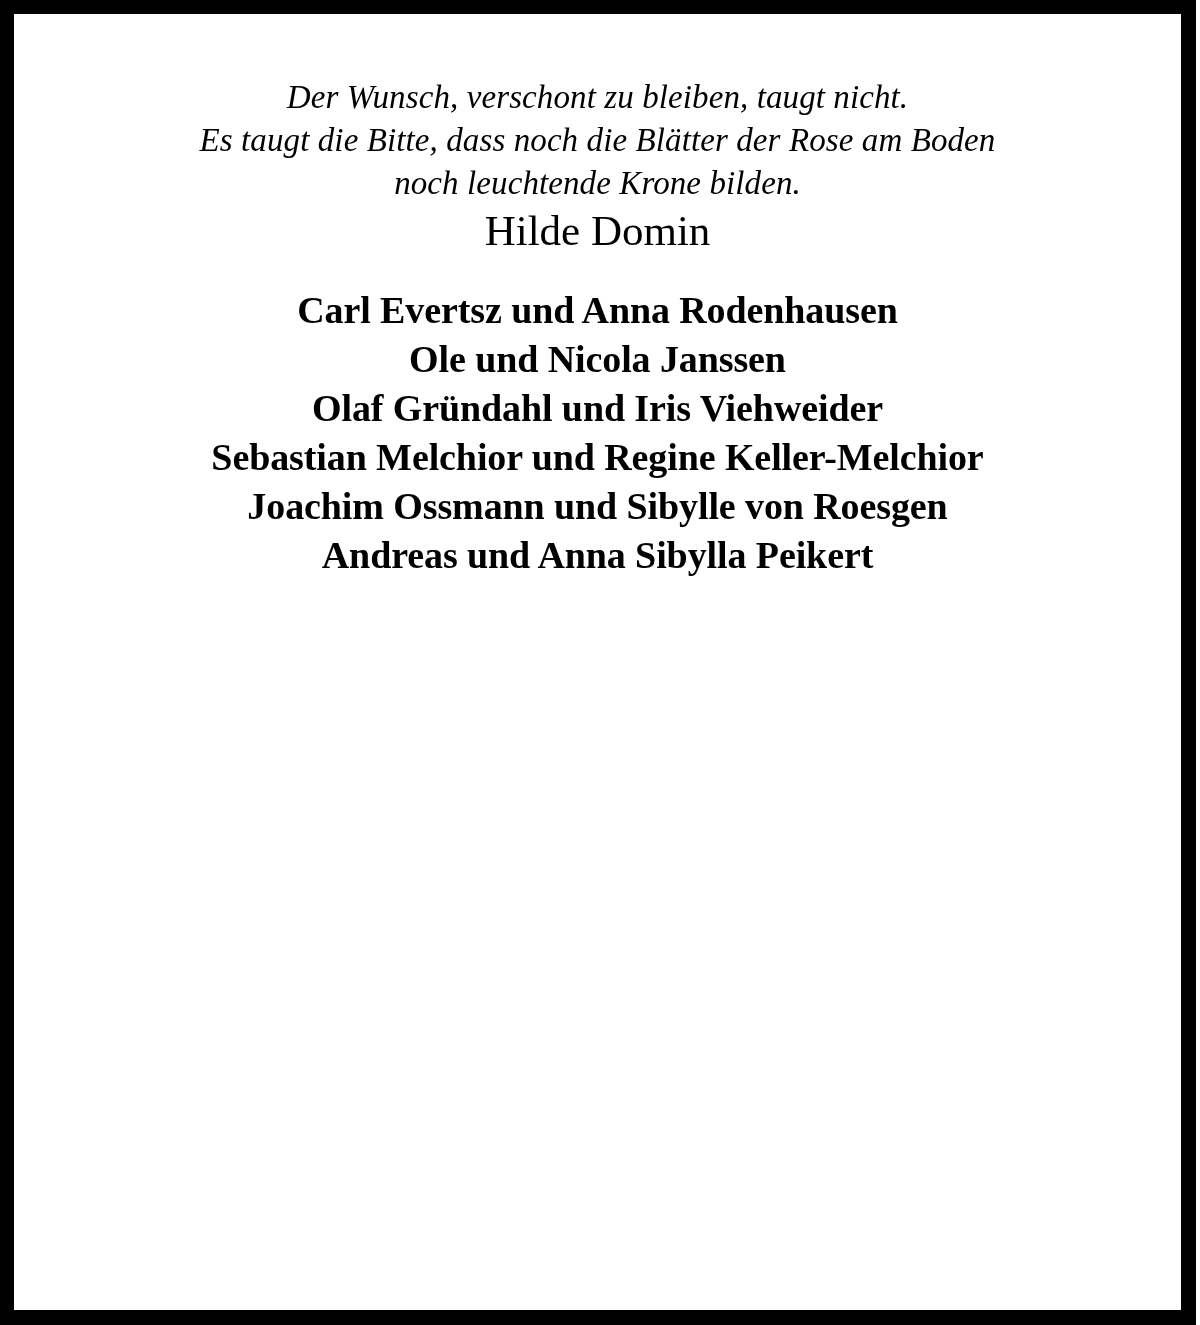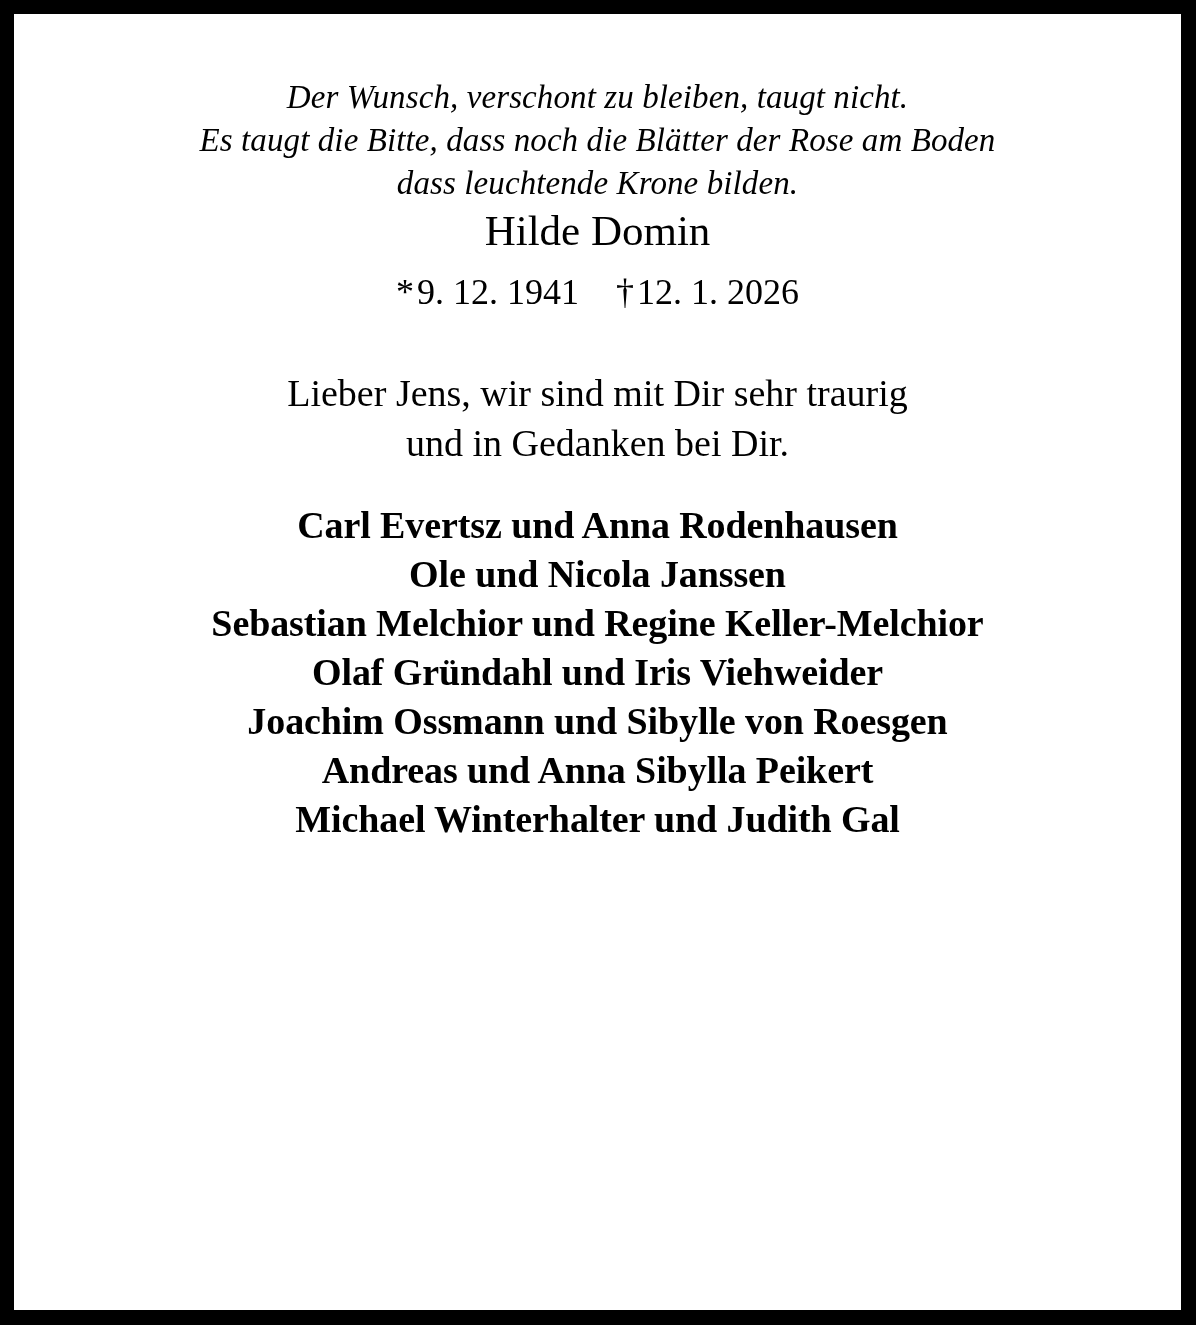--- a/index.html
+++ b/index.html
@@ -124,44 +124,31 @@
 </style>
 </head>
 <body>
 
 <div class="notice">
   <div class="notice-inner">
 
     <div class="quote-block">
       <div class="quote-line">Der Wunsch, verschont zu bleiben, taugt nicht.</div>
       <div class="quote-line">Es taugt die Bitte, dass noch die Blätter der Rose am Boden</div>
-      <div class="quote-line">dass leuchtende Krone bilden.</div>
+      <div class="quote-line">noch leuchtende Krone bilden.</div>
       <div class="quote-author">Hilde Domin</div>
     </div>
 
 
-    <div class="dates-line">
-      <span class="date-birth">
-        <span class="sym">*</span><span>9. 12. 1941</span>
-      </span>
-      <span class="date-death">
-        <span class="sym">†</span><span>12. 1. 2026</span>
-      </span>
-    </div>
 
-    <div class="message-block">
-      <div class="message-line">Lieber Jens, wir sind mit Dir sehr traurig</div>
-      <div class="message-line">und in Gedanken bei Dir.</div>
-    </div>
 
 
     <div class="signatories">
       <div class="signatory">Carl Evertsz und Anna Rodenhausen</div>
       <div class="signatory">Ole und Nicola Janssen</div>
+      <div class="signatory">Olaf Gründahl und Iris Viehweider</div>
       <div class="signatory">Sebastian Melchior und Regine Keller-Melchior</div>
-      <div class="signatory">Olaf Gründahl und Iris Viehweider</div>
       <div class="signatory">Joachim Ossmann und Sibylle von Roesgen</div>
       <div class="signatory">Andreas und Anna Sibylla Peikert</div>
-      <div class="signatory">Michael Winterhalter und Judith Gal</div>
     </div>
 
   </div>
 </div>
 
 </body></html>

